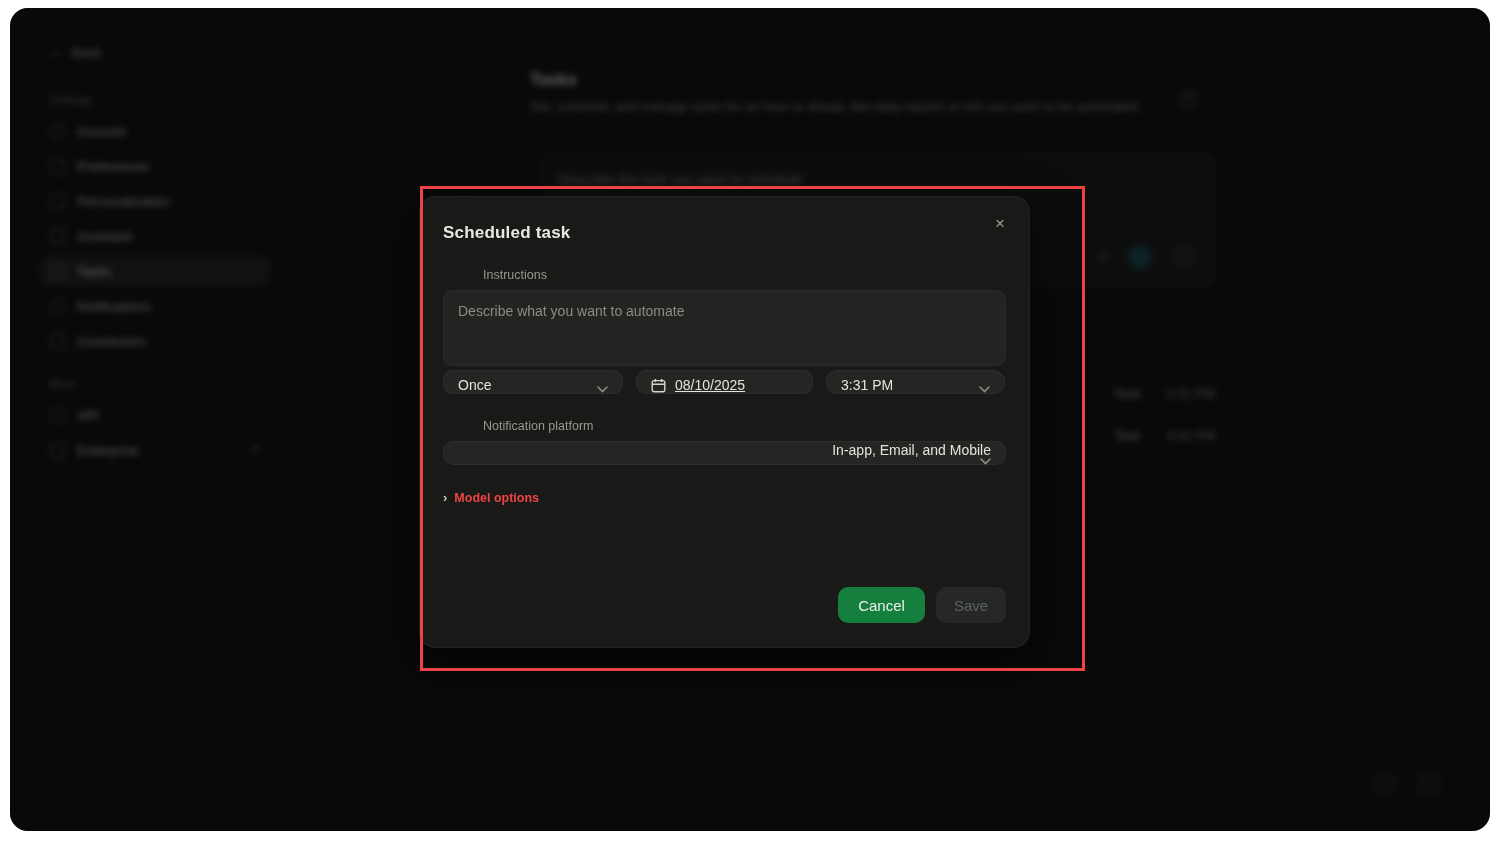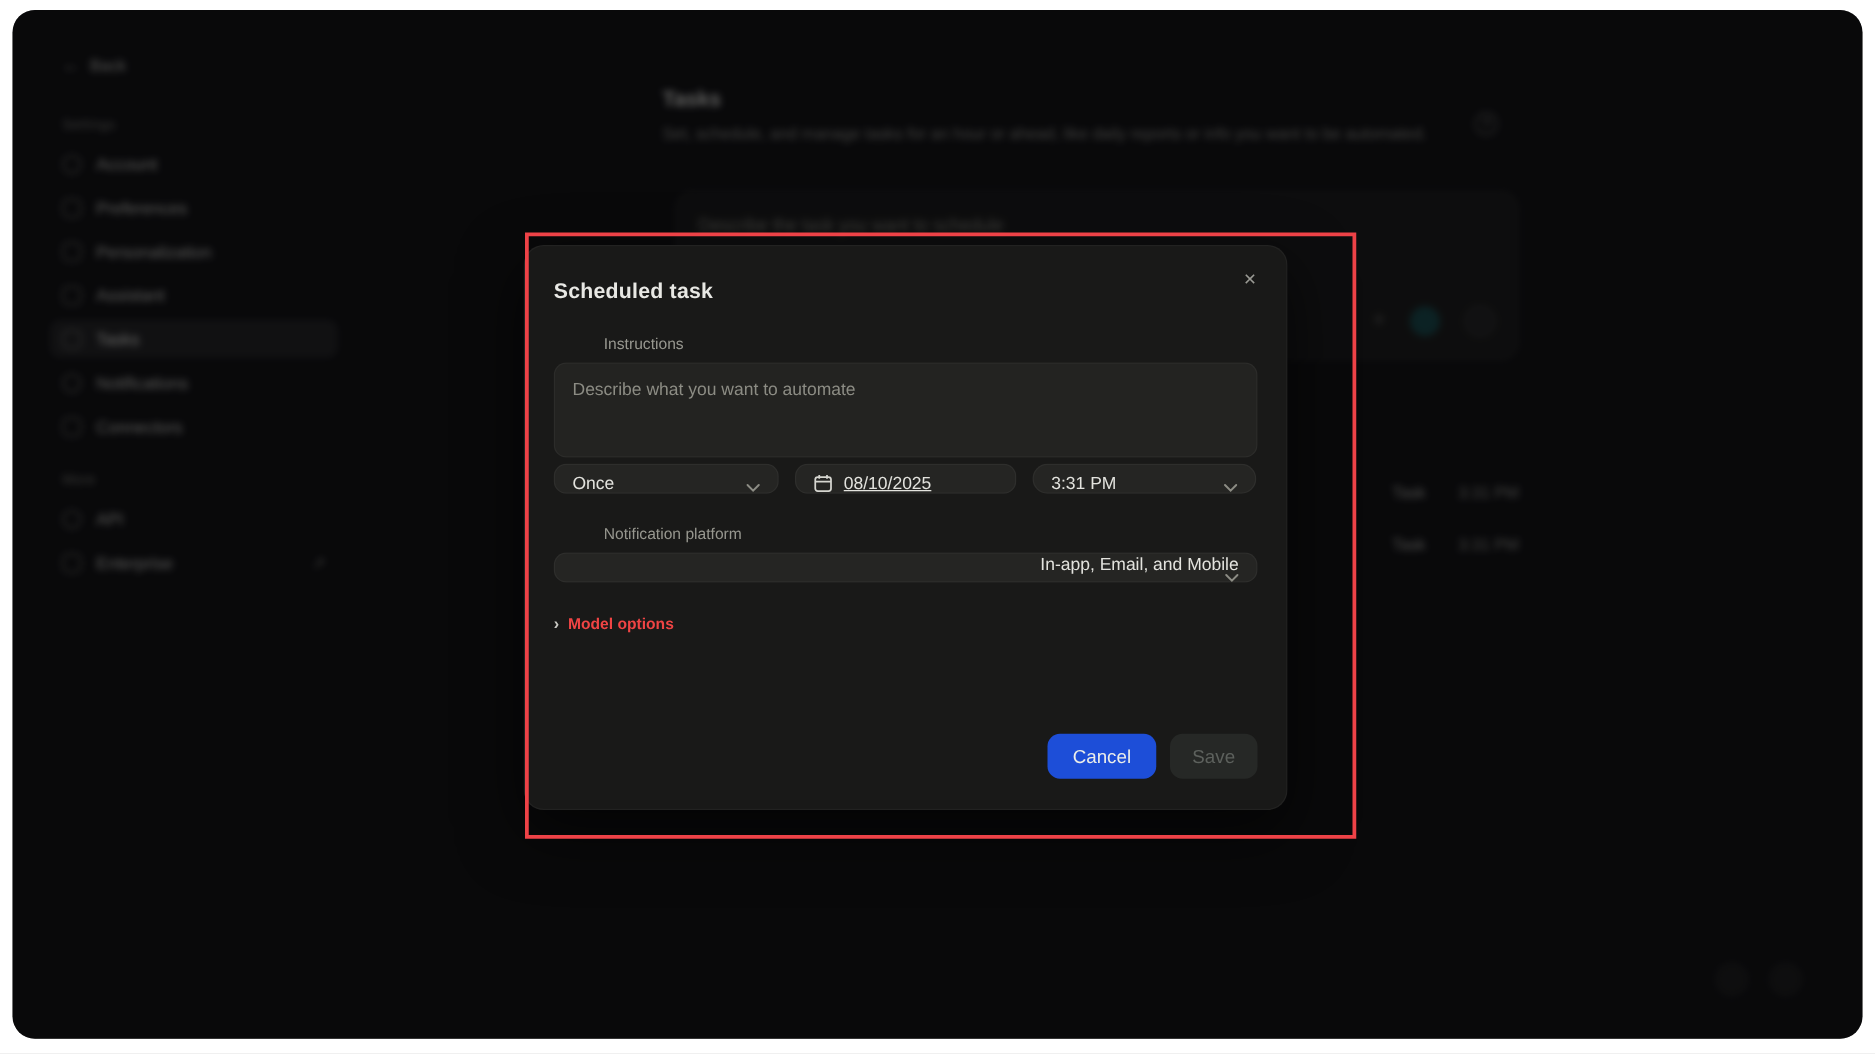--- a/index.html
+++ b/index.html
@@ -65,21 +65,21 @@
   .pill-field .chev { margin-left:auto; color:#8c8c84; }
   .w-freq { width:180px; } .w-date { width:177px; gap:9px;text-decoration:underline; } .w-time { width:179px;border-radius:18px; }
   .full-select { width:100%;flex-direction:column; }
   .chev svg, .cal svg { display:block; }
   .model-options { margin-top:25px; display:flex; align-items:center; gap:7px; cursor:pointer; }
   .model-options .arrow { color:#c9c9c3; font-size:13px; font-weight:bold; }
   .model-options .mo-label { font-size:12.5px; font-weight:bold; color:#ef4444; }
   .modal-footer { position:absolute; right:23px; bottom:24px; display:flex; gap:11px; }
   .btn { height:36px; border-radius:10px; border:none; font-family:"Liberation Sans",sans-serif;
          font-size:15px; display:flex; align-items:center; justify-content:center; cursor:pointer; }
-  .btn-cancel { width:87px; background:#1d4ed8; color:#eceee9; }
+  .btn-cancel { width:87px; background:#15803d; color:#eceee9; }
   .btn-save { width:70px; background:#262826; color:#5d615d; cursor:default; }
 
   
   .annotation-rect { position:absolute; left:420px; top:186px; width:665px; height:485px;
                      border:3px solid #ee4247; pointer-events:none; z-index:50; }
 </style>
 </head>
 <body>
 
 <div class="app-window">

